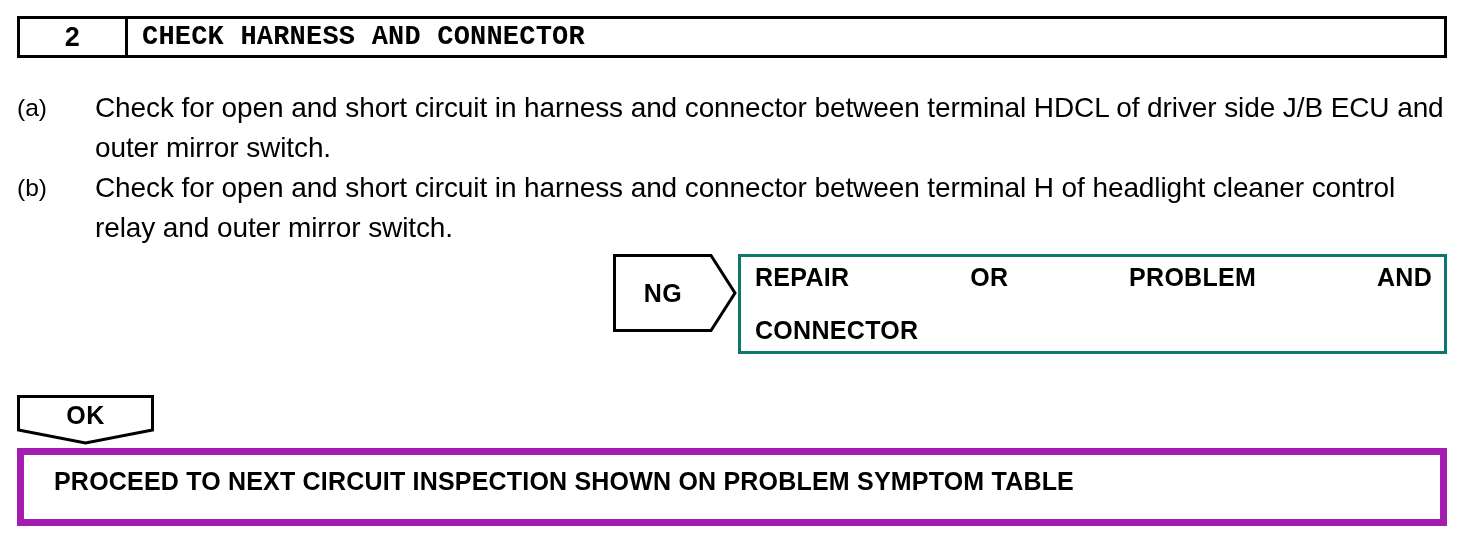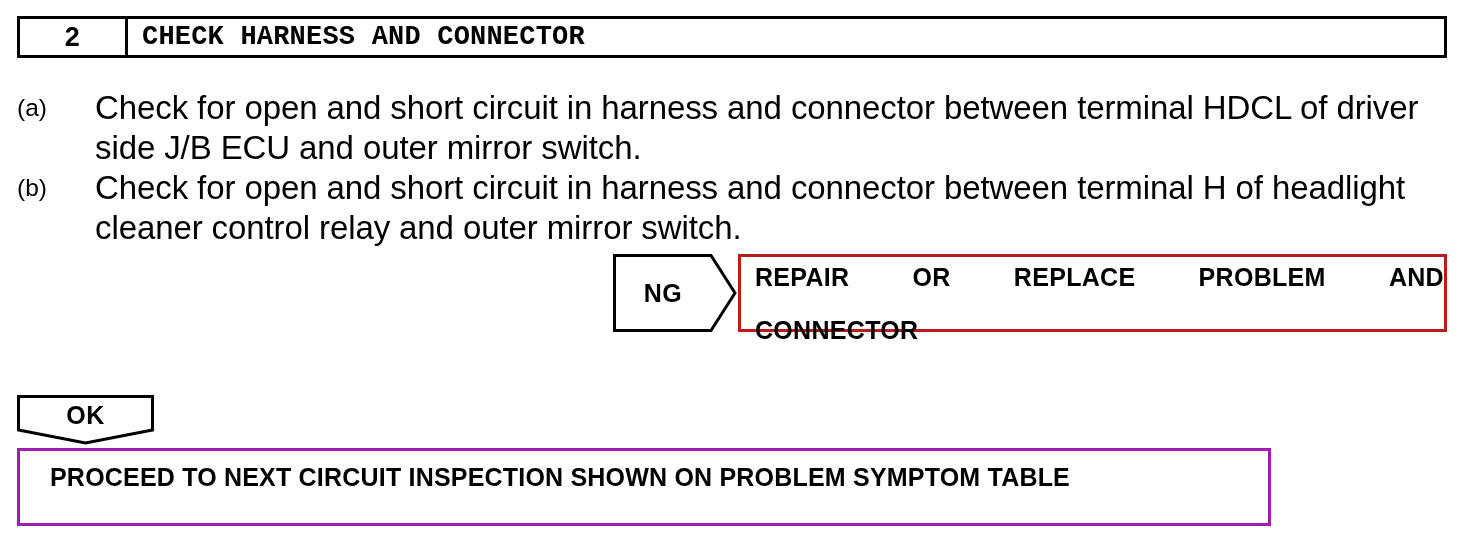--- a/index.html
+++ b/index.html
@@ -74,21 +74,21 @@
   .proc-label {
     position: absolute;
     left: 0;
     top: 0;
     width: 78px;
     font-size: 24.5px;
   }
   .proc-text {
     margin-left: 78px;
     display: block;
-    font-size: 33px;
+    font-size: 28px;
     letter-spacing: -0.1px;
   }
 
   
   .ng-tag {
     position: absolute;
     left: 613px;
     top: 254px;
     width: 124px;
     height: 58px;
@@ -112,24 +112,24 @@
     font-weight: bold;
     letter-spacing: 0.5px;
   }
 
   
   .repair-box {
     position: absolute;
     left: 738px;
     top: 254px;
     width: 709px;
-    height: 78px;
-    border: 3px solid #b91c1c;
-    box-sizing: border-box;
-    padding: 6px 0 0 14px;
+    height: 100px;
+    border: 3px solid #0f766e;
+    box-sizing: border-box;
+    padding: 6px 12px 0 14px;
   }
   .repair-line {
     font-size: 25px;
     font-weight: bold;
     line-height: 29px;
     letter-spacing: 0.3px;
     white-space: nowrap;
   }
   .repair-line-1 {
     display: flex;
@@ -167,23 +167,23 @@
     font-size: 25px;
     font-weight: bold;
     letter-spacing: 0.5px;
   }
 
   
   .result-banner {
     position: absolute;
     left: 17px;
     top: 448px;
-    width: 1254px;
+    width: 1430px;
     height: 78px;
-    border: 3px solid #a21caf;
+    border: 7px solid #a21caf;
     box-sizing: border-box;
     padding: 11px 0 0 30px;
   }
   .result-text {
     font-size: 25px;
     font-weight: bold;
     letter-spacing: 0.2px;
     line-height: 30px;
     white-space: nowrap;
   }
@@ -218,21 +218,20 @@
   <svg width="124" height="78" viewBox="0 0 124 78">
     <polygon points="1.5,1.5 98,1.5 122,39 98,76.5 1.5,76.5" fill="#ffffff" stroke="#000000" stroke-width="3"></polygon>
   </svg>
   <span class="ng-label">NG</span>
 </div>
 
 <div class="repair-box">
   <div class="repair-line repair-line-1">
     <span>REPAIR</span>
     <span>OR</span>
-    <span>REPLACE</span>
     <span>PROBLEM</span>
     <span>AND</span>
   </div>
   <div class="repair-line repair-line-2">CONNECTOR</div>
 </div>
 
 <div class="ok-tag">
   <svg width="137" height="50" viewBox="0 0 137 50">
     <polygon points="1.5,1.5 135.5,1.5 135.5,35 68.5,48 1.5,35" fill="#ffffff" stroke="#000000" stroke-width="3"></polygon>
   </svg>

